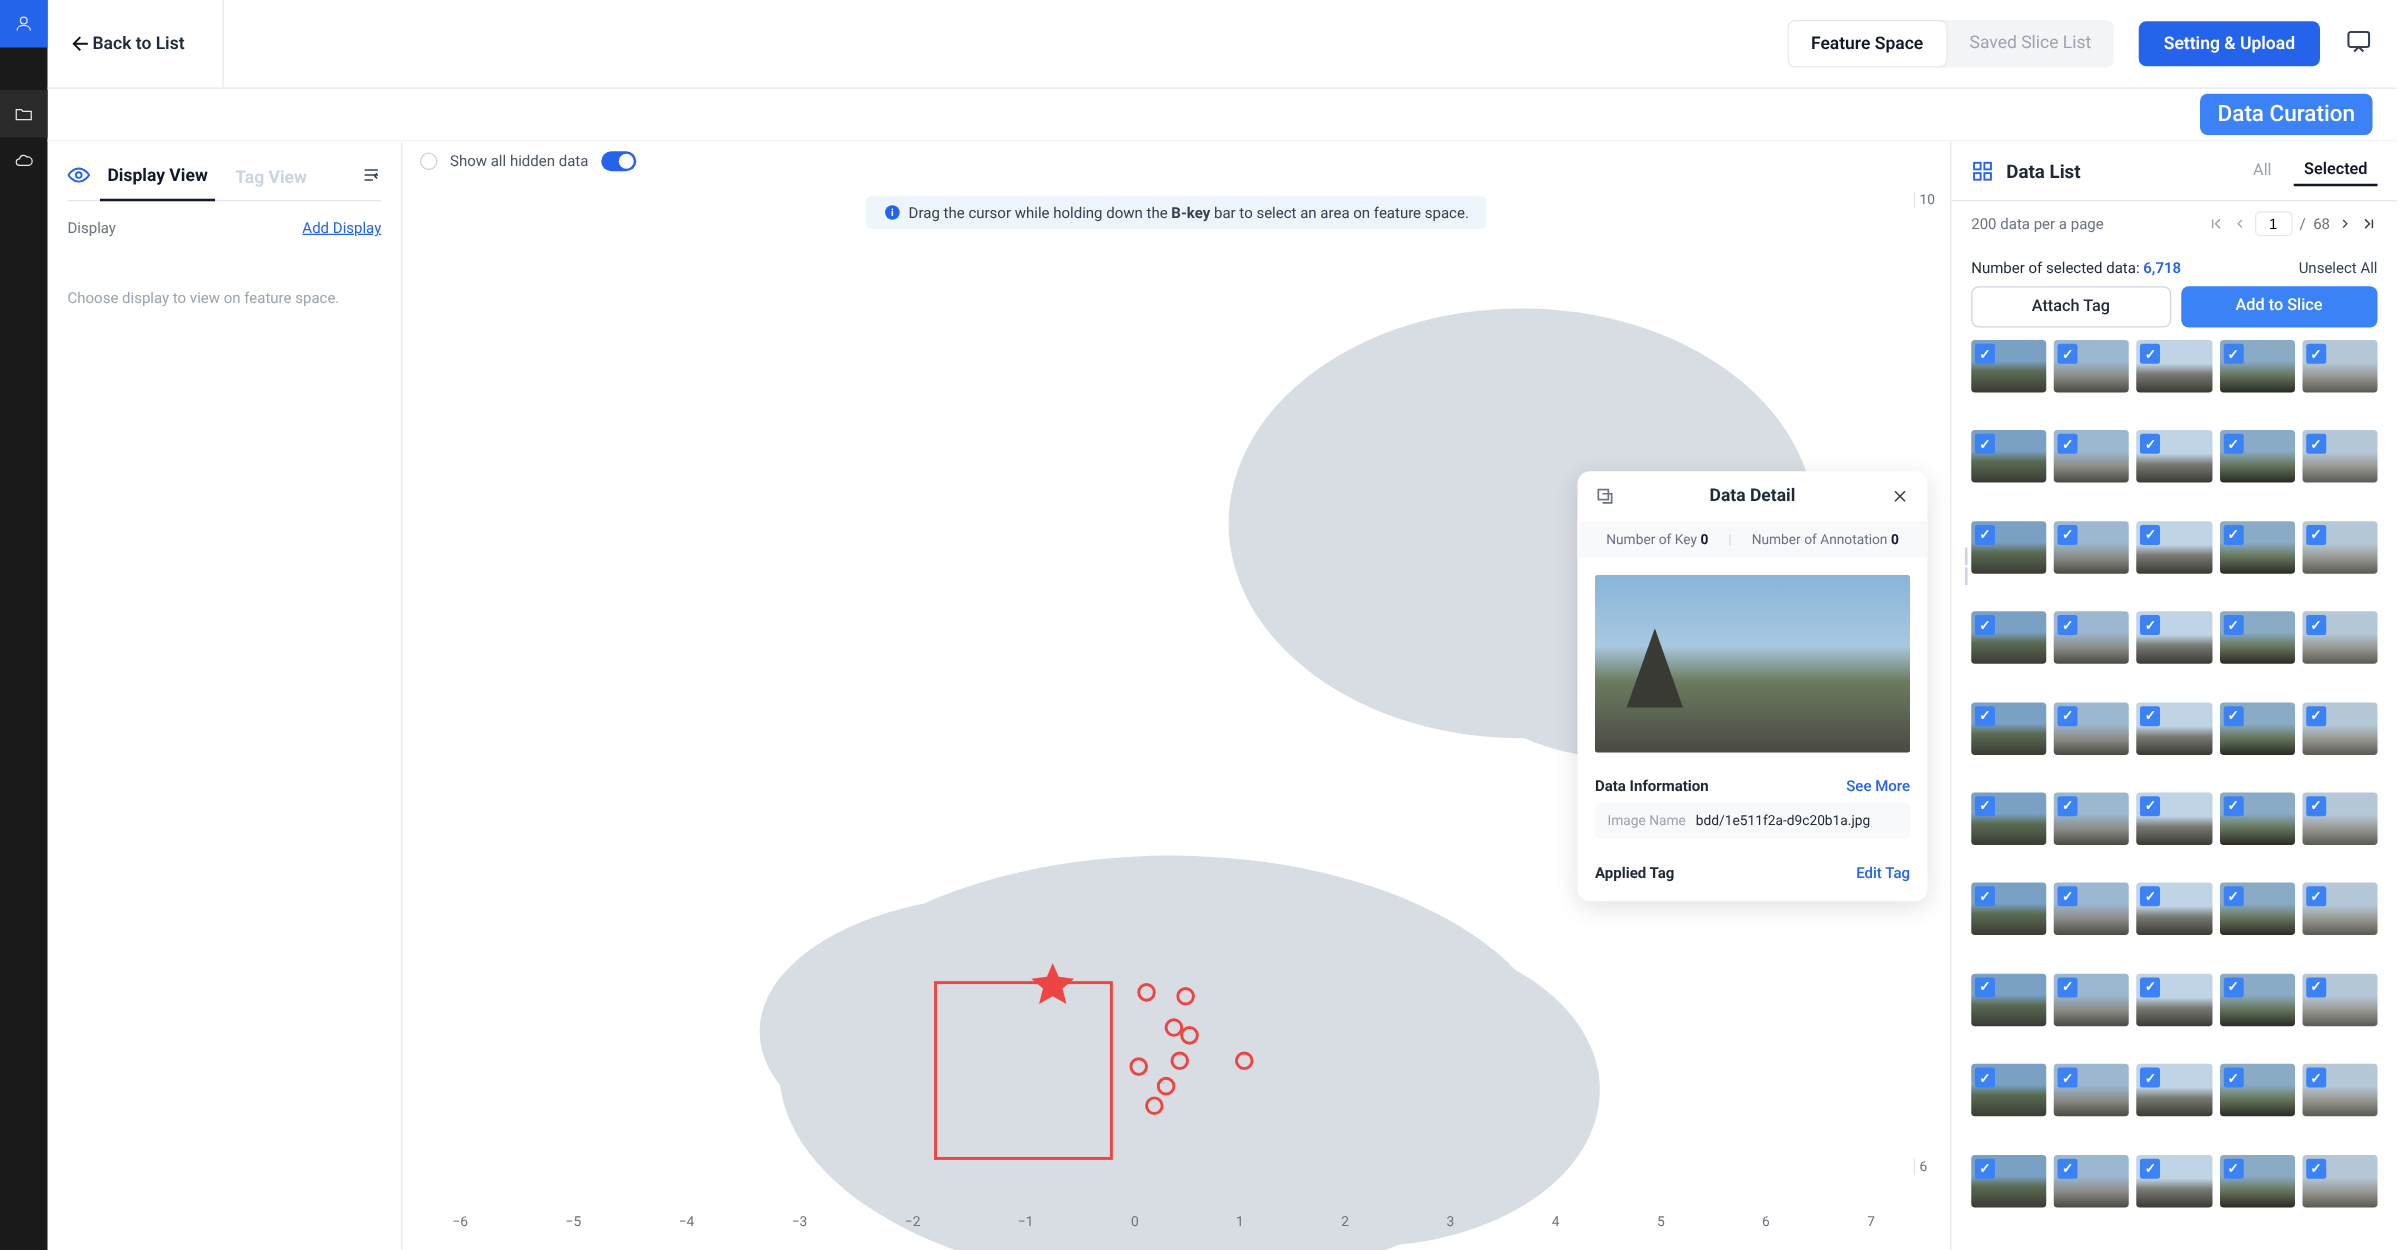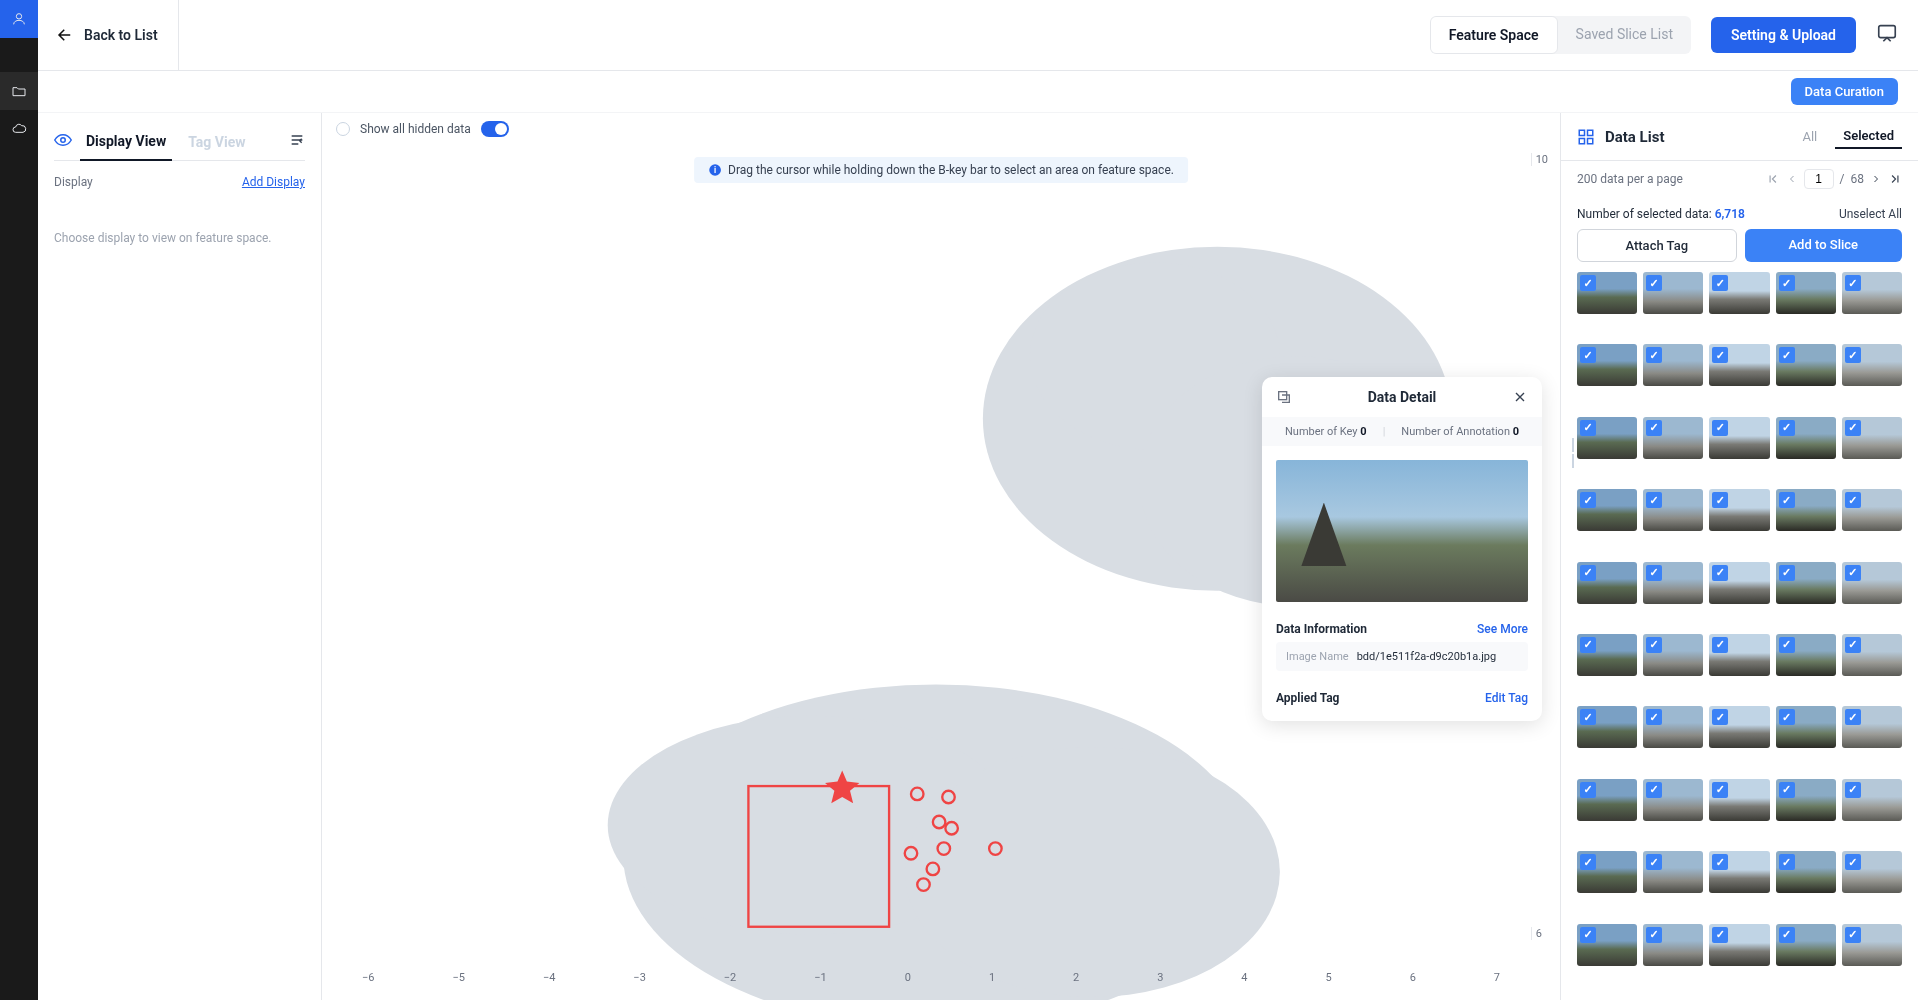--- a/index.html
+++ b/index.html
@@ -10,35 +10,35 @@
 .vnav { width: 38px; background: #1a1a1a; display: flex; flex-direction: column; align-items: center; }
 .vnav-item { width: 38px; height: 38px; display: flex; align-items: center; justify-content: center; cursor: pointer; }
 .vnav-item.active { background: #2563eb; }
 .vnav-item svg { width: 16px; height: 16px; stroke: #e5e7eb; fill: none; stroke-width: 1.5; }
 .vnav-item.folder { background: #2a2a2a; margin-top: 34px; }
 .vnav-item.cloud { margin-top: 0; }
 
 
 .main { flex: 1; display: flex; flex-direction: column; }
 .header { height: 71px; border-bottom: 1px solid #e5e7eb; display: flex; align-items: center; padding: 0 20px 0 0; }
-.back-zone { width: 141px; height: 70px; border-right: 1px solid #e5e7eb; display: flex; align-items: center; gap: 10px; padding-left: 18px; cursor: pointer; font-size: 14px; font-weight: 600; }
+.back-zone { width: 141px; height: 70px; border-right: 1px solid #e5e7eb; display: flex; align-items: center; padding-left: 18px; cursor: pointer; font-size: 14px; font-weight: 600; }
 .title-zone { margin-left: 26px; display: flex; flex-direction: column; gap: 6px; }
 .title { font-size: 17px; font-weight: 700; }
 .meta-row { background: #f3f4f6; border-radius: 14px; padding: 5px 14px; display: flex; gap: 14px; font-size: 12px; color: #6b7280; align-items: center; }
 .meta-row .val { color: #111827; font-weight: 600; }
 .meta-sep { color: #d1d5db; }
 .tab-pill { margin-left: auto; display: flex; background: #f3f4f6; border-radius: 6px; overflow: hidden; }
 .tab-pill > div { padding: 10px 18px; font-size: 14px; cursor: pointer; color: #9ca3af; }
 .tab-pill > div.active { background: #fff; border: 1px solid #e5e7eb; border-radius: 6px; color: #111827; font-weight: 600; }
 .btn-primary { background: #2563eb; color: #fff; border-radius: 6px; padding: 10px 20px; font-size: 14px; font-weight: 600; cursor: pointer; margin-left: 20px; }
 .chat-icon { margin-left: 20px; cursor: pointer; }
 
 
 .toolbar { height: 42px; display: flex; justify-content: flex-end; align-items: center; padding-right: 20px; border-bottom: 1px solid #f3f4f6; }
-.btn-curation { background: #3b82f6; color: #fff; border-radius: 6px; padding: 6px 14px; font-size: 13px; font-weight: 500; cursor: pointer; }
+.btn-curation { background: #3b82f6; color: #fff; border-radius: 6px; padding: 6px 14px; font-size: 18px; font-weight: 500; cursor: pointer; }
 
 
 .body { flex: 1; display: flex; overflow: hidden; }
 
 
 .sidebar { width: 284px; border-right: 1px solid #e5e7eb; padding: 10px 16px; display: flex; flex-direction: column; }
 .view-tabs { display: flex; align-items: center; border-bottom: 1px solid #e5e7eb; margin-bottom: 14px; }
 .view-tabs .eye { margin-right: 8px; }
 .view-tab { padding: 10px 6px; font-size: 14px; font-weight: 700; color: #cbd5e1; cursor: pointer; margin-right: 10px; }
 .view-tab.active { color: #111827; border-bottom: 2px solid #111827; margin-bottom: -1px; }
@@ -49,21 +49,21 @@
 .select { background: #f3f4f6; border-radius: 6px; padding: 10px 12px; display: flex; justify-content: space-between; align-items: center; font-size: 13px; cursor: pointer; }
 .hint { font-size: 12px; color: #9ca3af; margin-top: 34px; }
 
 
 .canvas { flex: 1; position: relative; background: #fff; }
 .canvas-top { display: flex; align-items: center; gap: 10px; padding: 8px 14px; font-size: 12px; color: #4b5563; }
 .canvas-top .radio { width: 14px; height: 14px; border: 1.5px solid #cbd5e1; border-radius: 50%; }
 .toggle { width: 28px; height: 16px; background: #2563eb; border-radius: 8px; position: relative; cursor: pointer; }
 .toggle::after { content: ''; position: absolute; right: 2px; top: 2px; width: 12px; height: 12px; background: #fff; border-radius: 50%; }
 .tip { position: absolute; top: 44px; left: 50%; transform: translateX(-50%); background: #eef5fd; color: #374151; font-size: 12px; padding: 6px 14px; border-radius: 4px; display: flex; align-items: center; gap: 6px; }
-.tip b { font-weight: 400; }
+.tip b { font-weight: 700; }
 .scatter-svg { position: absolute; top: 40px; left: 20px; right: 30px; bottom: 20px; }
 .axis-y { position: absolute; right: 12px; top: 40px; bottom: 60px; display: flex; flex-direction: column; justify-content: space-between; font-size: 11px; color: #6b7280; text-align: left; }
 .axis-y div { border-left: 1px solid #e5e7eb; padding-left: 4px; }
 .axis-x { position: absolute; bottom: 16px; left: 40px; right: 60px; display: flex; justify-content: space-between; font-size: 11px; color: #6b7280; }
 
 
 .detail { position: absolute; right: 18px; top: 264px; width: 280px; background: #fff; border-radius: 10px; box-shadow: 0 4px 20px rgba(0,0,0,.12); display: flex; flex-direction: column; }
 .detail-head { padding: 12px 14px; display: flex; align-items: center; }
 .detail-head .dt-title { flex: 1; text-align: center; font-weight: 700; font-size: 14px; }
 .detail-head svg { cursor: pointer; }

